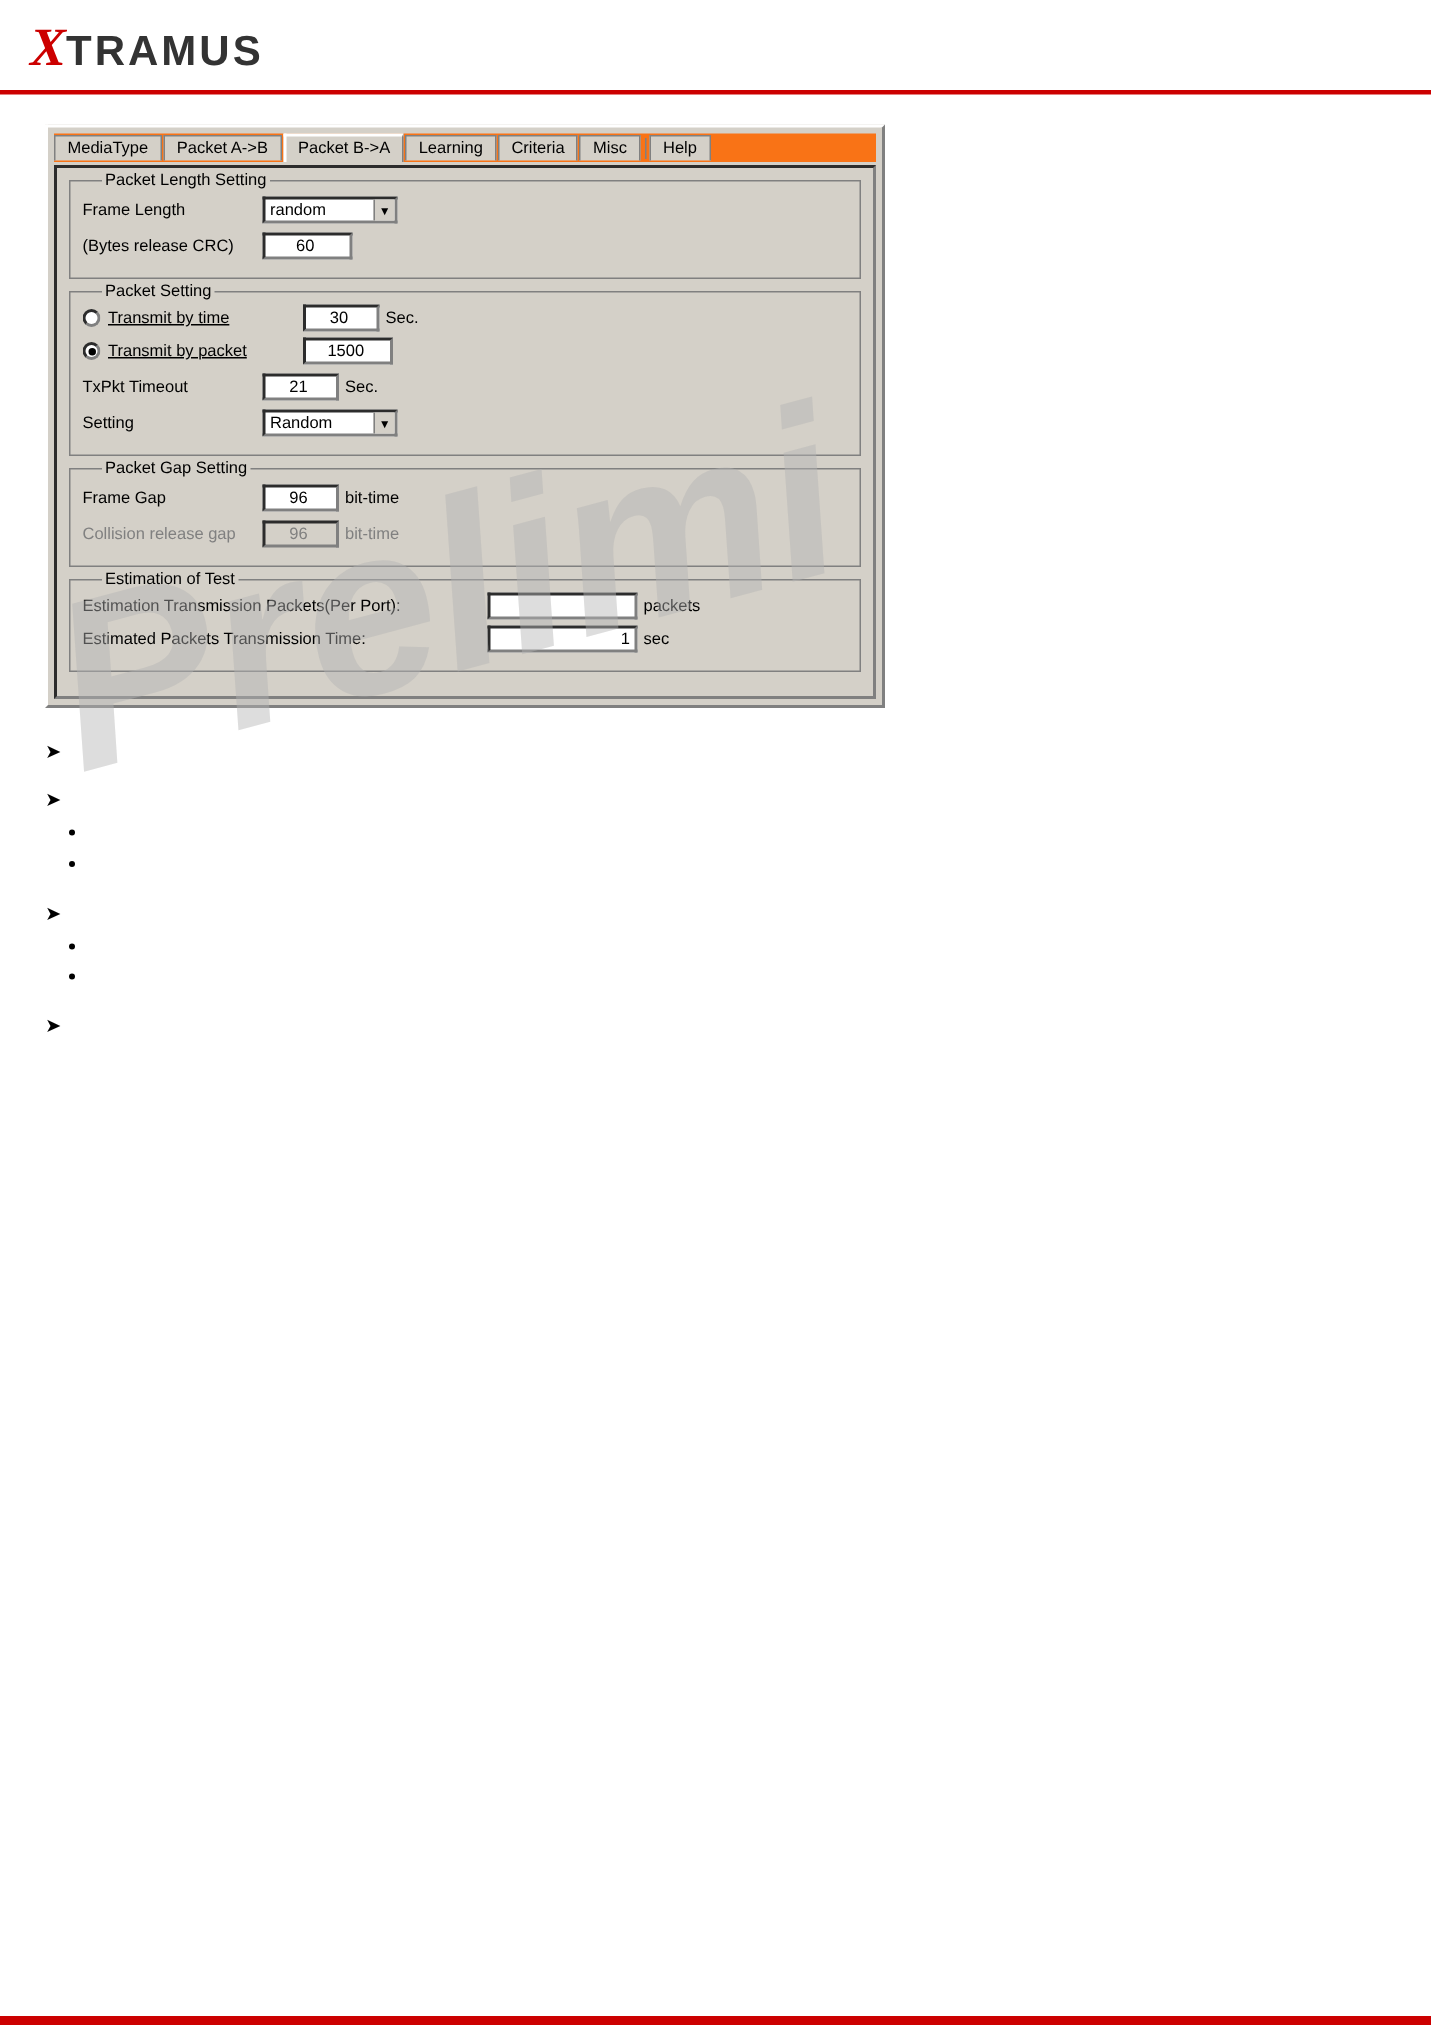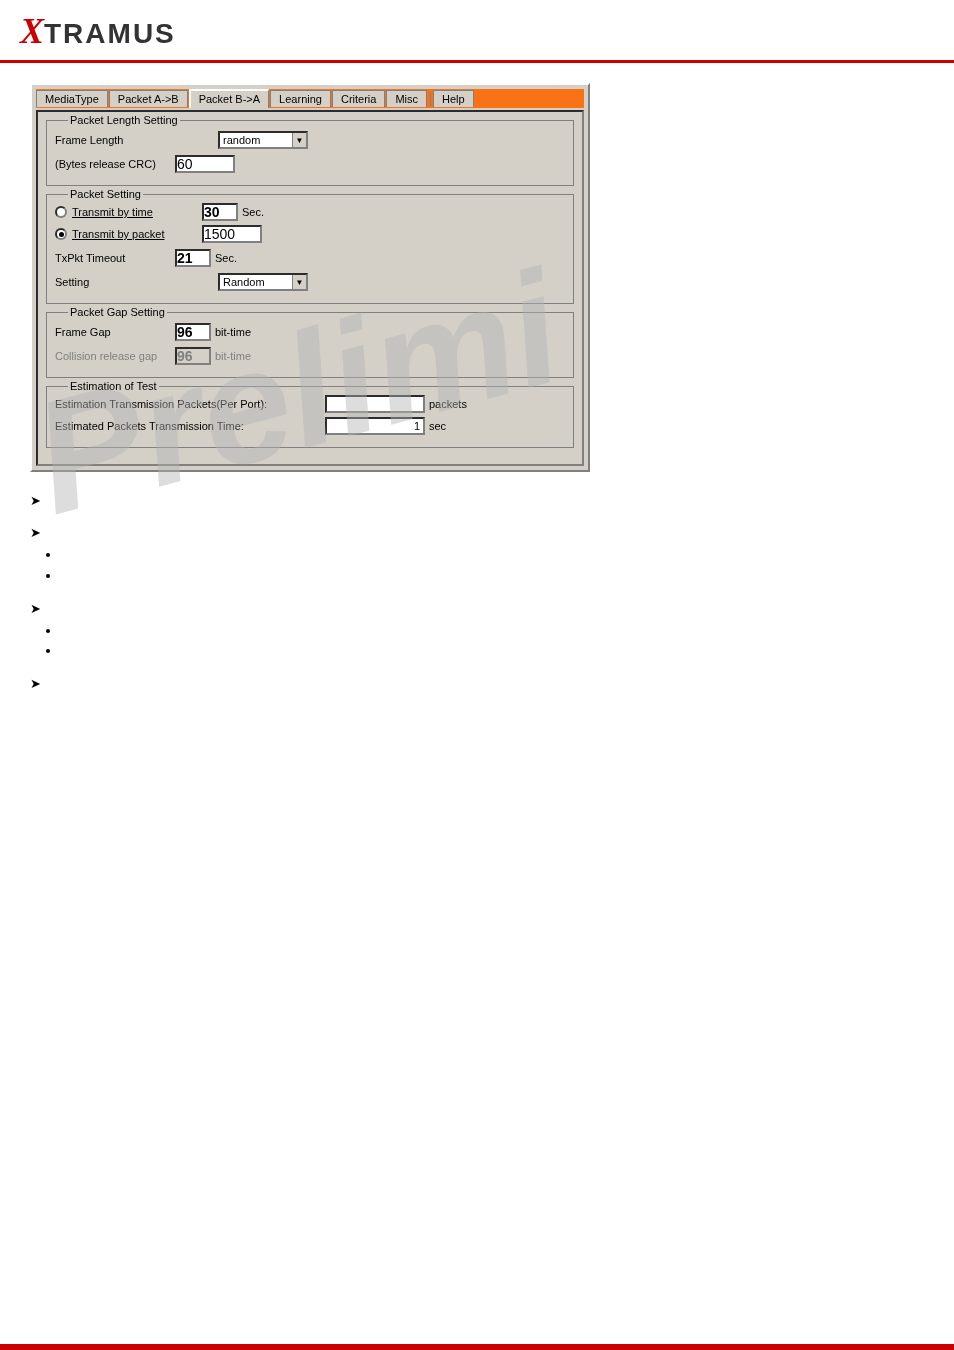--- a/index.html
+++ b/index.html
@@ -134,46 +134,45 @@
       width: 120px;
       font-size: 11px;
       color: #000000;
     }
 
     
     .input-field {
       background: #ffffff;
       border: 2px inset #808080;
       height: 18px;
-      font-size: 14px;
-      text-align: left;
+      font-size: 11px;
+      text-align: center;
       padding-right: 3px;
       color: #000000;
     }
     .input-w60 { width: 60px; }
-    .input-w50 { width: 36px; font-weight: bold; }
+    .input-w50 { width: 51px; }
 
     .unit-label {
       font-size: 11px;
       margin-left: 4px;
       color: #000000;
     }
 
     
     .select-field {
       background: #ffffff;
       border: 2px inset #808080;
       height: 18px;
       font-size: 11px;
       color: #000000;
       display: flex;
       align-items: center;
       position: relative;
       cursor: pointer;
-      margin-left: 43px;
     }
     .select-text {
       padding-left: 3px;
       flex: 1;
       font-size: 11px;
     }
     .select-arrow {
       width: 14px;
       height: 100%;
       background: #d4d0c8;

